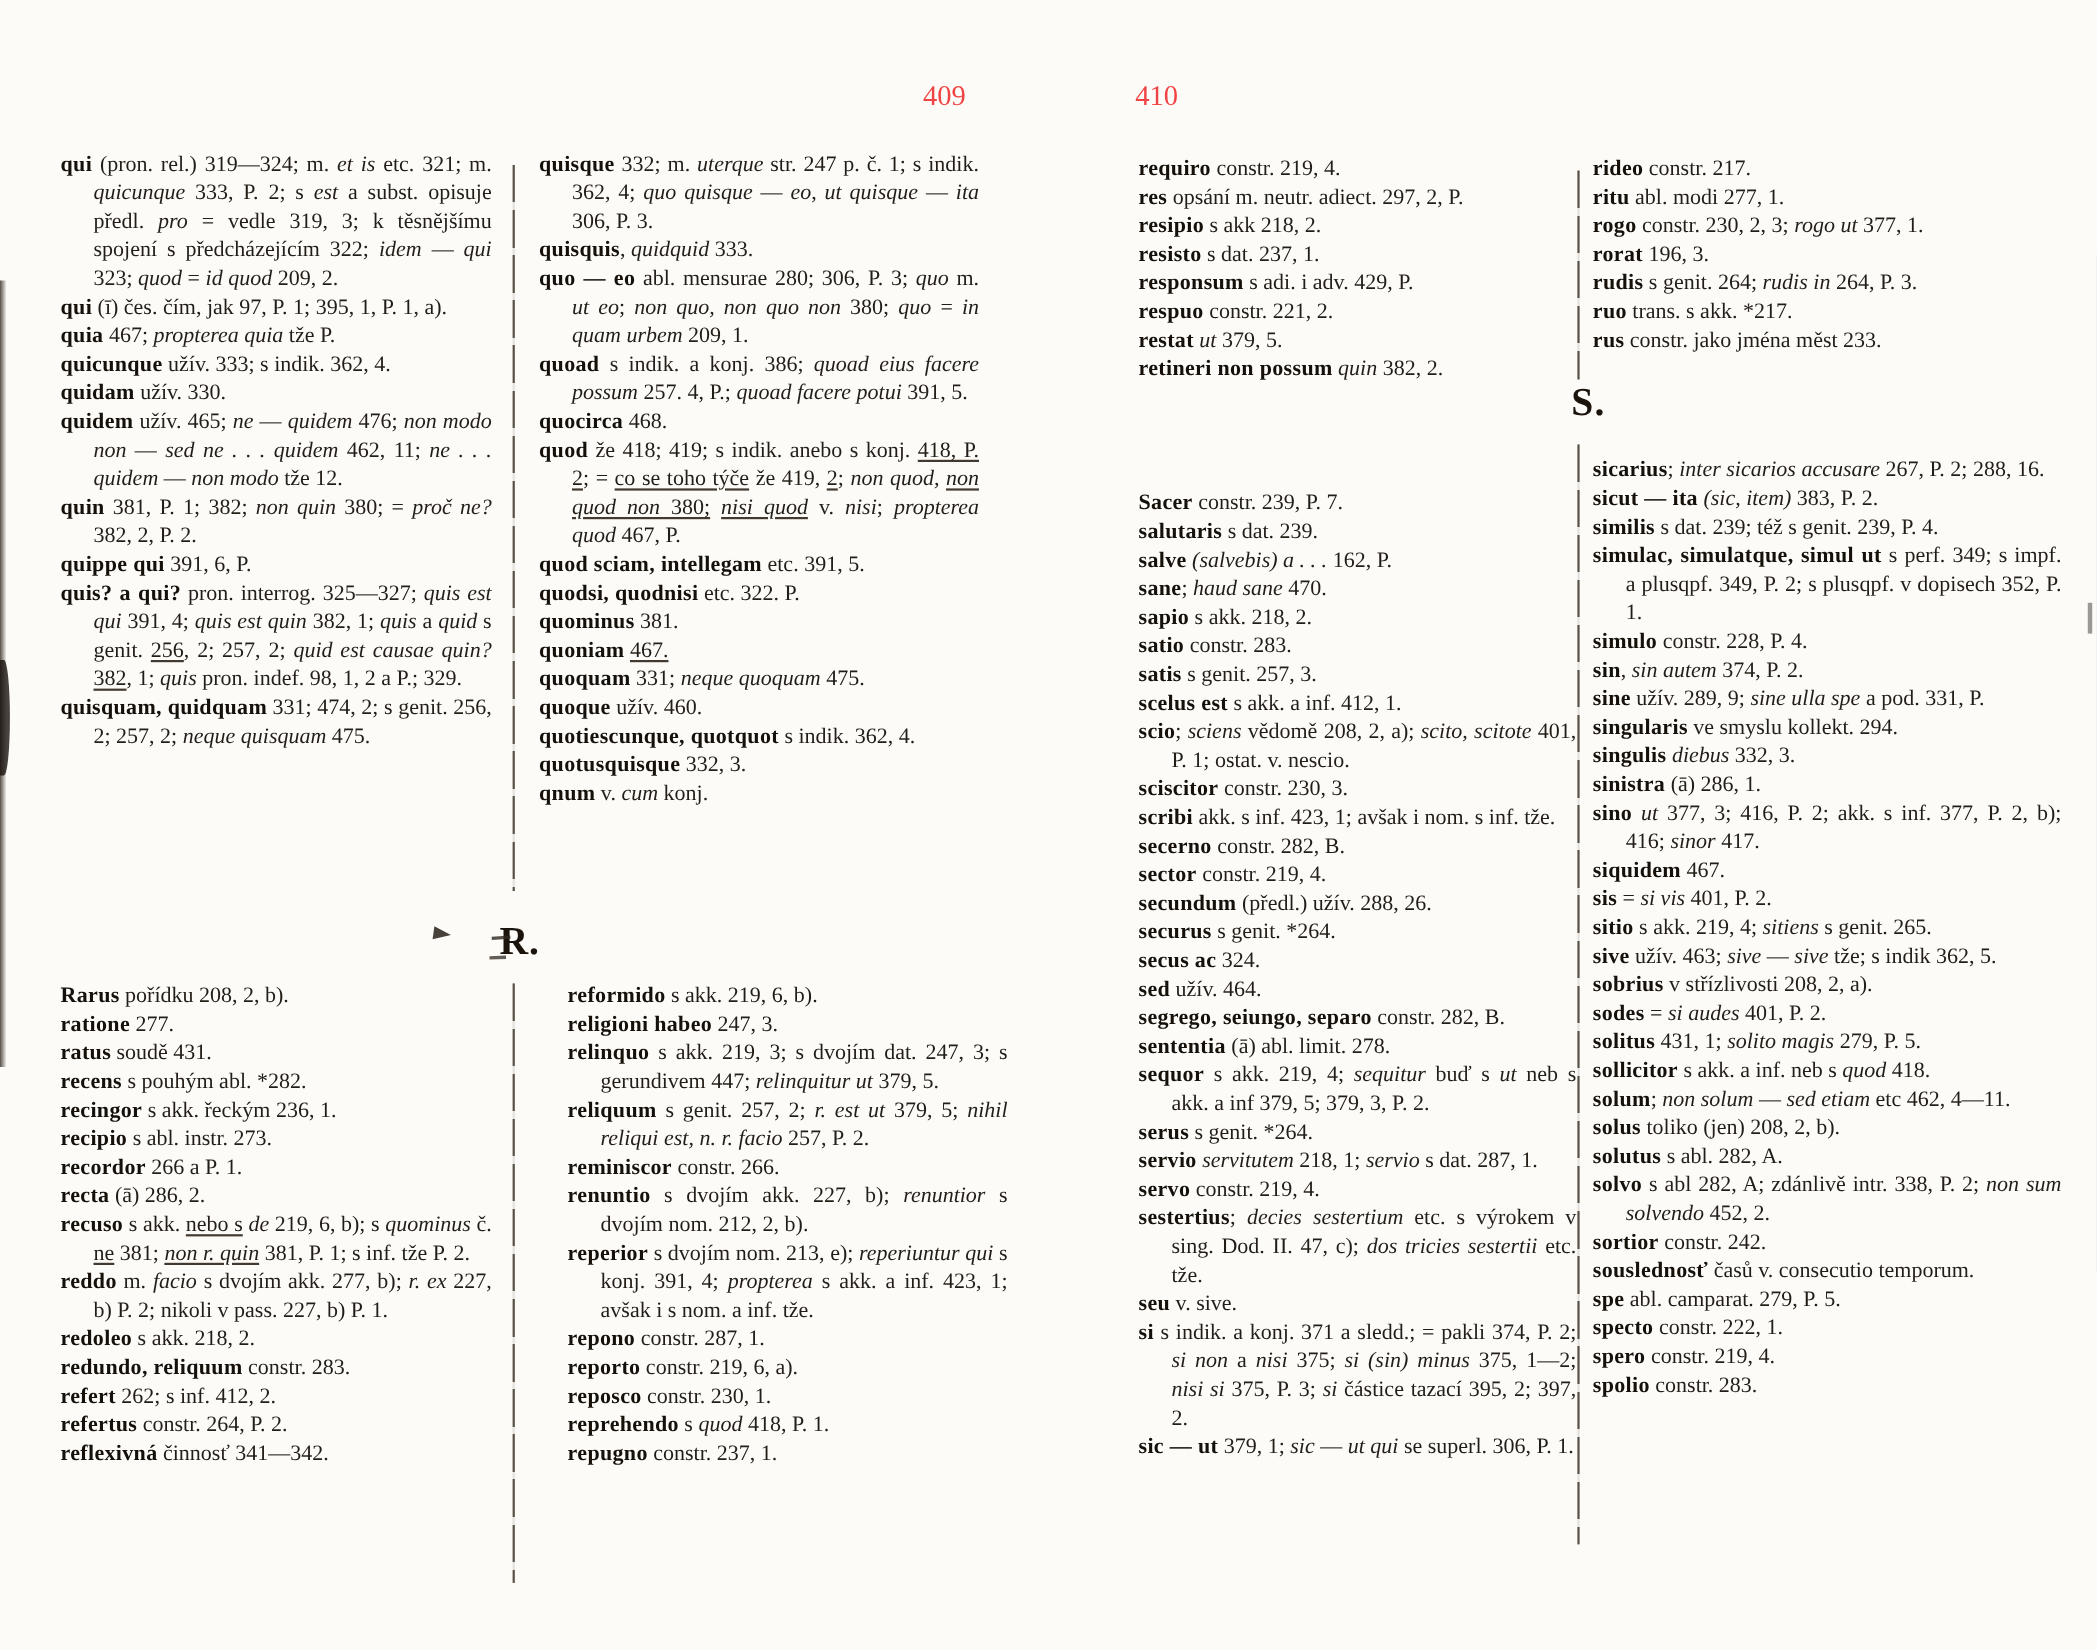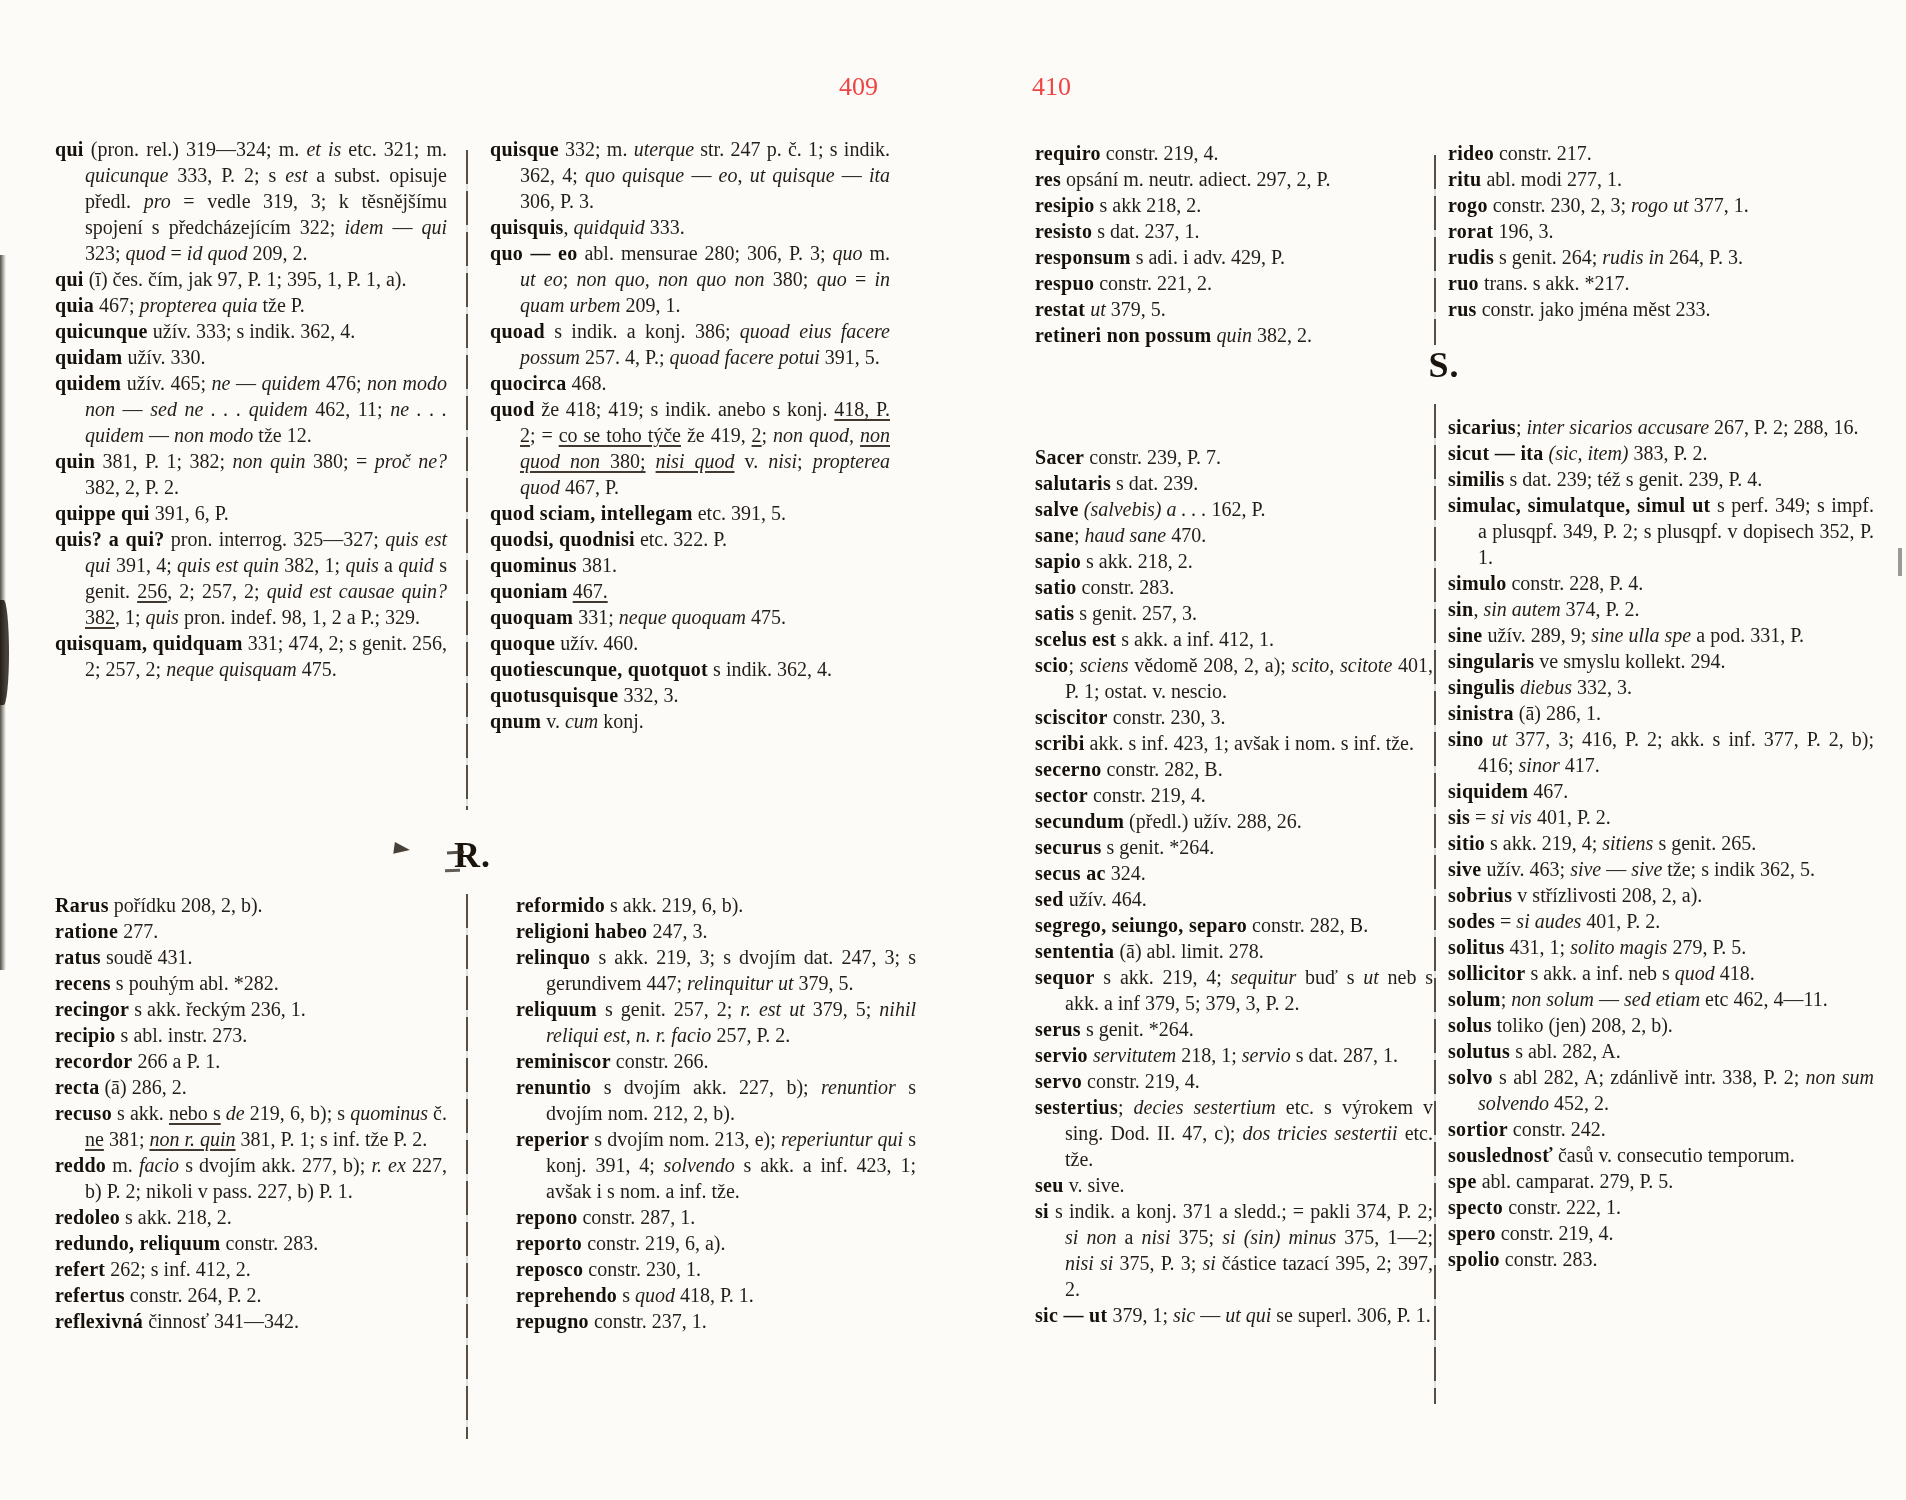--- a/index.html
+++ b/index.html
@@ -125,21 +125,21 @@
       <p class="entry"><span class="hw">refertus</span><span> constr. 264, P. 2.</span></p>
       <p class="entry"><span class="hw">reflexivná</span><span> činnosť 341—342.</span></p>
     </div>
   <div class="col c2b">
       <p class="entry"><span class="hw">reformido</span><span> s akk. 219, 6, b).</span></p>
       <p class="entry"><span class="hw">religioni habeo</span><span> 247, 3.</span></p>
       <p class="entry"><span class="hw">relinquo</span><span> s akk. 219, 3; s dvojím dat. 247, 3; s gerundivem 447; </span><span class="it">relinquitur ut</span><span> 379, 5.</span></p>
       <p class="entry"><span class="hw">reliquum</span><span> s genit. 257, 2; </span><span class="it">r. est ut</span><span> 379, 5; </span><span class="it">nihil reliqui est, n. r. facio</span><span> 257, P. 2.</span></p>
       <p class="entry"><span class="hw">reminiscor</span><span> constr. 266.</span></p>
       <p class="entry"><span class="hw">renuntio</span><span> s dvojím akk. 227, b); </span><span class="it">renuntior</span><span> s dvojím nom. 212, 2, b).</span></p>
-      <p class="entry"><span class="hw">reperior</span><span> s dvojím nom. 213, e); </span><span class="it">reperiuntur qui</span><span> s konj. 391, 4; </span><span class="it">solvendo</span><span> s akk. a inf. 423, 1; avšak i s nom. a inf. tže.</span></p>
+      <p class="entry"><span class="hw">reperior</span><span> s dvojím nom. 213, e); </span><span class="it">reperiuntur qui</span><span> s konj. 391, 4; </span><span class="it">propterea</span><span> s akk. a inf. 423, 1; avšak i s nom. a inf. tže.</span></p>
       <p class="entry"><span class="hw">repono</span><span> constr. 287, 1.</span></p>
       <p class="entry"><span class="hw">reporto</span><span> constr. 219, 6, a).</span></p>
       <p class="entry"><span class="hw">reposco</span><span> constr. 230, 1.</span></p>
       <p class="entry"><span class="hw">reprehendo</span><span> s </span><span class="it">quod</span><span> 418, P. 1.</span></p>
       <p class="entry"><span class="hw">repugno</span><span> constr. 237, 1.</span></p>
     </div>
 
   <div class="col c3a">
       <p class="entry"><span class="hw">requiro</span><span> constr. 219, 4.</span></p>
       <p class="entry"><span class="hw">res</span><span> opsání m. neutr. adiect. 297, 2, P.</span></p>

